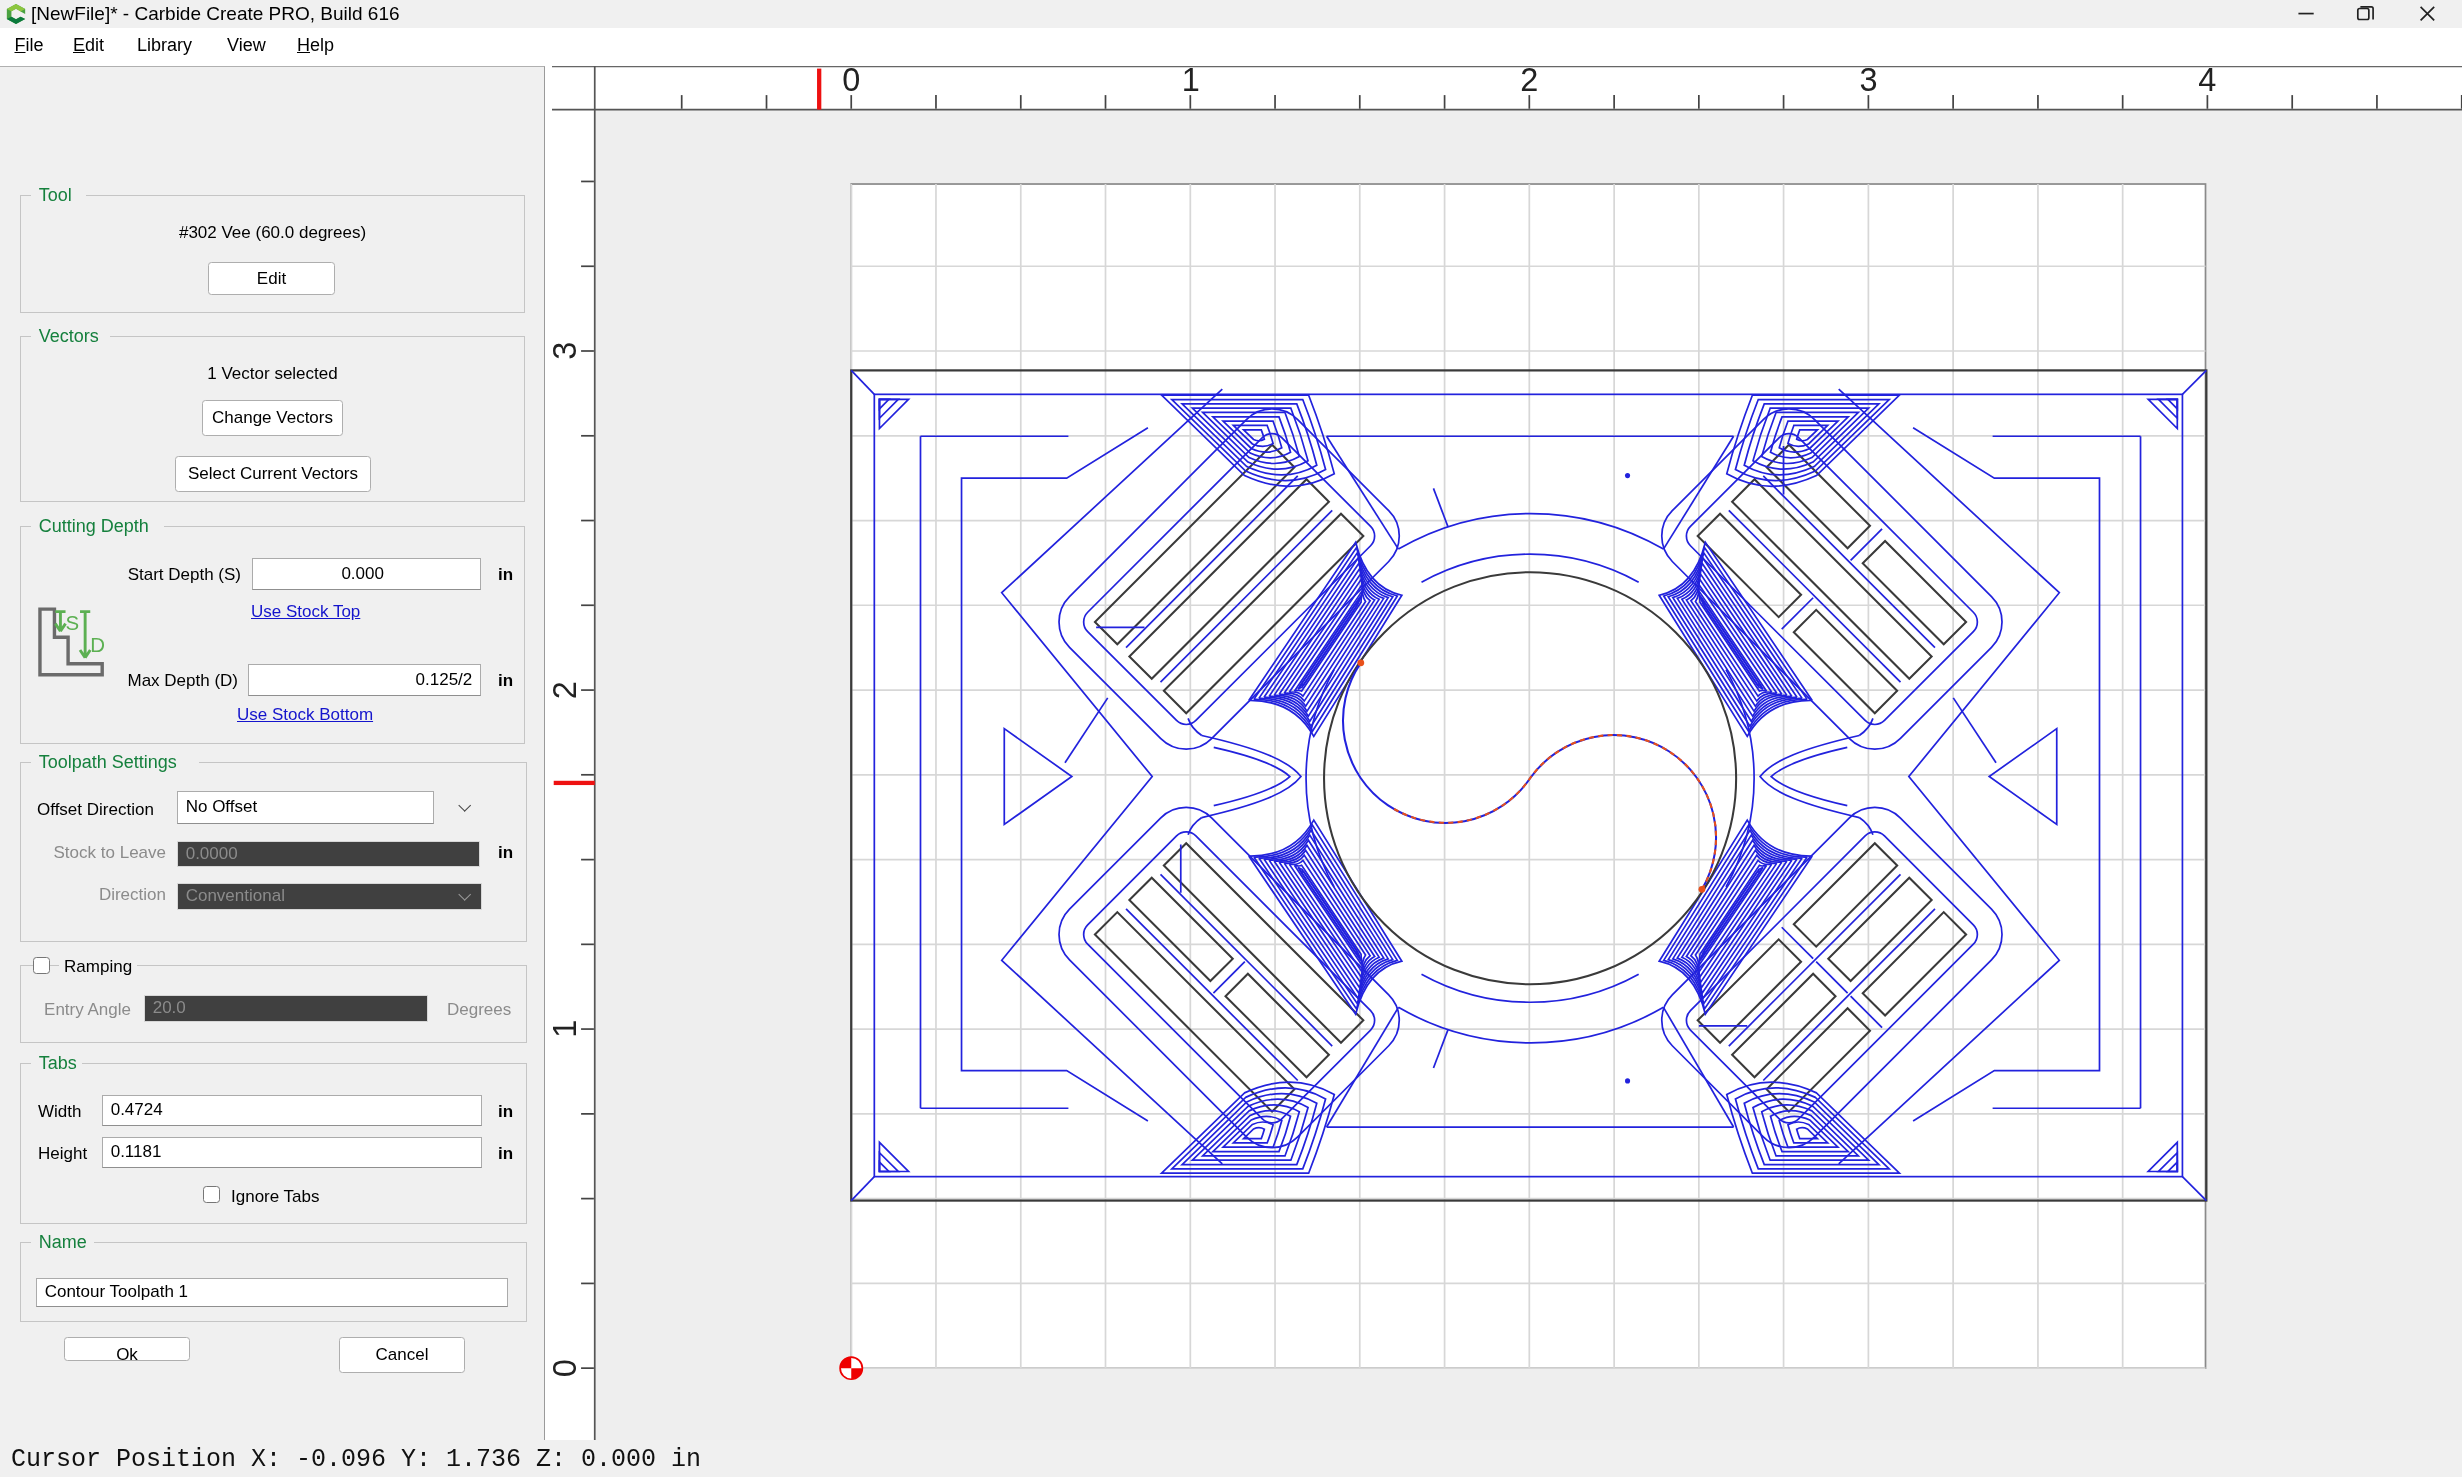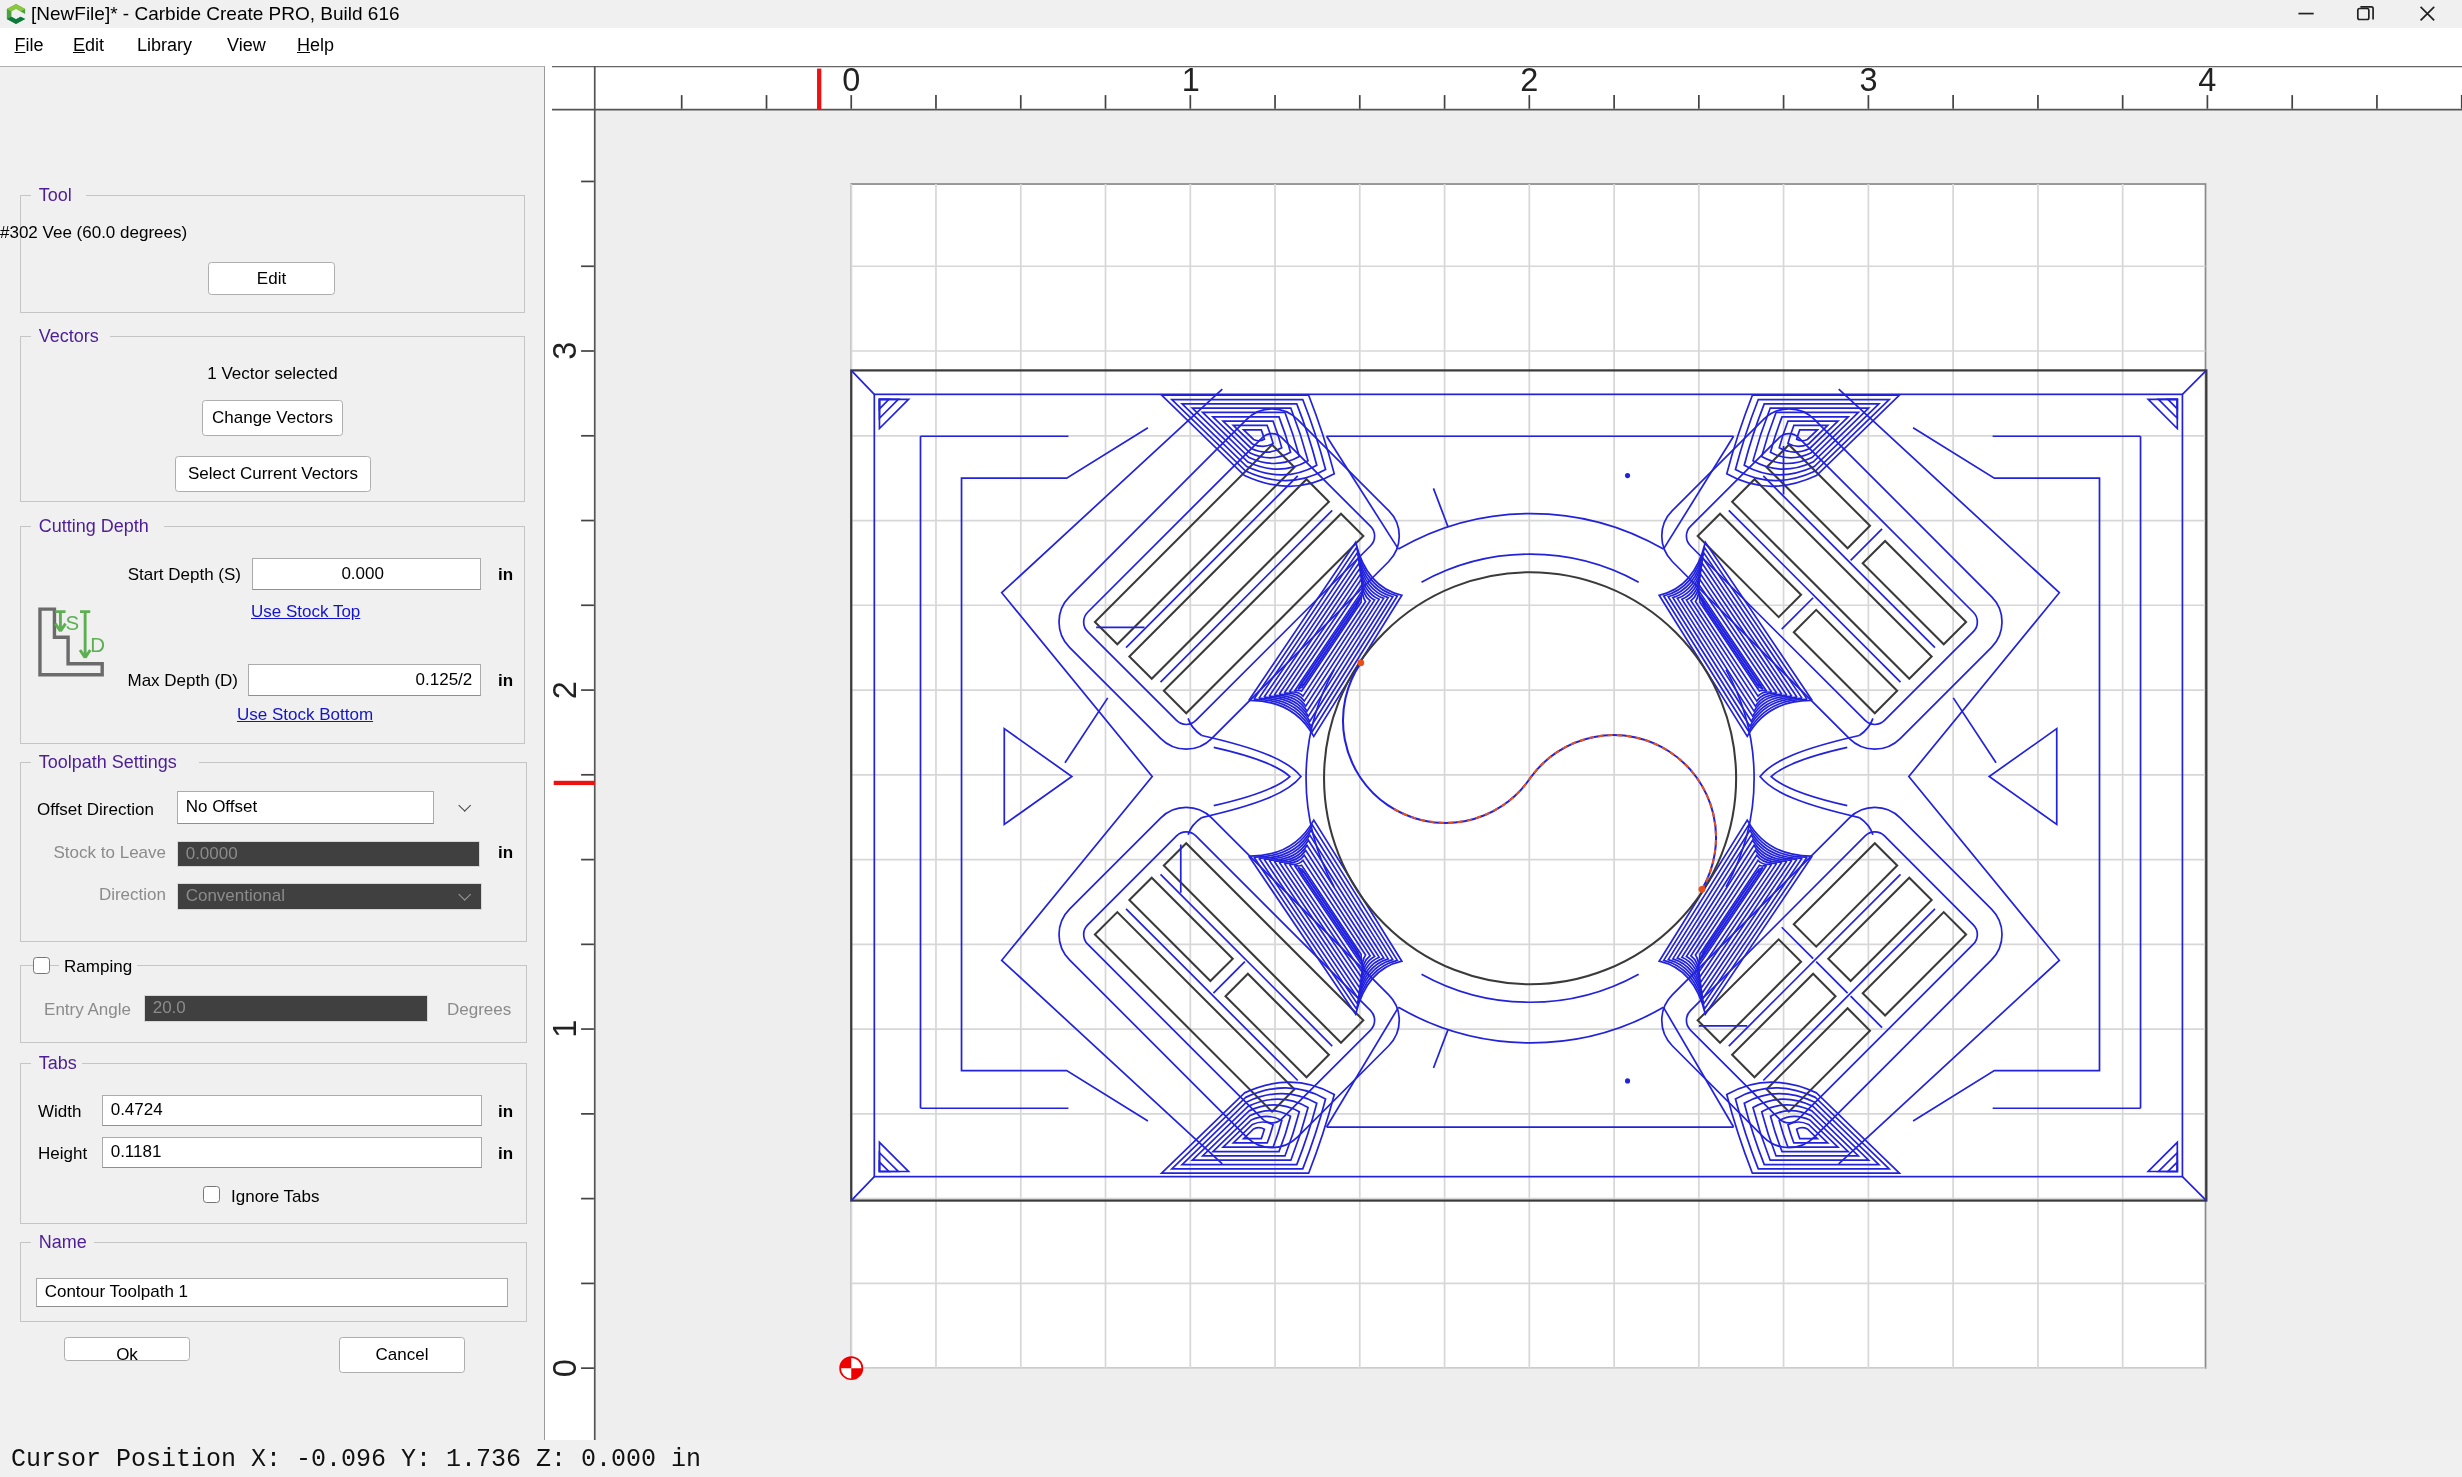--- a/index.html
+++ b/index.html
@@ -2,21 +2,21 @@
 <html style="font-size:13.7px"><head><meta charset="utf-8"><style>
 * {margin:0;padding:0;box-sizing:border-box}
 html,body {width:2462px;height:1477px;background:#ffffff;font-family:"Liberation Sans",sans-serif;overflow:hidden;position:relative}
 #titlebar {position:absolute;left:0;top:0;width:2462px;height:28px;background:#f0f0f0;}
 #title {position:absolute;left:31px;top:3.4px;font-size:19px;color:#000}
 #menubar {position:absolute;left:0;top:28px;width:2462px;height:38px;background:#fff}
 .mi {position:absolute;top:6.8px;font-size:18px;color:#000}
 #panel {position:absolute;left:0;top:66px;width:545px;height:1374px;background:#f0f0f0;border-top:0.9px solid #b0b0b0;border-right:1.7px solid #9a9a9a}
 #heading {position:absolute;left:0;top:24px;width:545px;text-align:center;font-size:49px;font-weight:bold;color:#000}
 .gb {position:absolute;border:0.9px solid #c5c5c5}
-.gbl {position:absolute;top:-11px;background:#f0f0f0;padding:0 7.7px;font-size:18px;color:#4c1d95;text-align:left}
+.gbl {position:absolute;top:-11px;background:#f0f0f0;padding:0 7.7px;font-size:18px;color:#15803d;text-align:left}
 .lbl {position:absolute;font-size:17px;color:#000;white-space:nowrap}
 .lblr {position:absolute;font-size:17px;color:#000;white-space:nowrap;text-align:right}
 .dis {color:#8b8b8b !important}
 .btn {position:absolute;background:#fff;border:0.9px solid #aeaeae;border-radius:3.4px;font-size:17px;color:#000;text-align:center}
 .inp {position:absolute;background:#fff;border:0.9px solid #ababab;border-bottom:1.7px solid #8f8f8f;font-size:17px;color:#000;white-space:nowrap;overflow:hidden}
 .inpd {position:absolute;background:#404040;border:0.9px solid #d7d7d7;font-size:17px;color:#8b8b8b;white-space:nowrap;overflow:hidden}
 .lnk {position:absolute;font-size:17px;color:#1414cc;text-decoration:underline;white-space:nowrap}
 .cb {position:absolute;width:17px;height:17px;background:#fff;border:1.7px solid #767676;border-radius:3.4px}
 .chev {position:absolute;width:9.4px;height:9.4px;border-right:1.7px solid #444;border-bottom:1.7px solid #444;transform:rotate(45deg)}
 .inbold {position:absolute;font-size:17px;font-weight:bold;color:#000}
@@ -41,21 +41,21 @@
  <span class="mi" style="left:14.5px"><u>F</u>ile</span>
  <span class="mi" style="left:73px"><u>E</u>dit</span>
  <span class="mi" style="left:137px">Library</span>
  <span class="mi" style="left:227px">View</span>
  <span class="mi" style="left:297px"><u>H</u>elp</span>
 </div>
 <div id="panel">
  <div class="gb" style="left:19.7px;top:128px;width:505px;height:118px">
       <span class="gbl" style="left:10.3px;width:55px">Tool</span>
     </div>
- <div class="lbl" style="left:0;top:156px;width:545px;">#302 Vee (60.0 degrees)</div>
+ <div class="lbl" style="left:0;top:156px;width:545px;text-align:center">#302 Vee (60.0 degrees)</div>
  <div class="btn" style="left:208px;top:195px;width:127px;height:32.5px;line-height:31px">Edit</div>
 
  <div class="gb" style="left:19.7px;top:269px;width:505px;height:166px">
       <span class="gbl" style="left:10.3px;width:79px">Vectors</span>
     </div>
  <div class="lbl" style="left:0;top:297px;width:545px;text-align:center">1 Vector selected</div>
  <div class="btn" style="left:202px;top:333px;width:141px;height:36px;line-height:34px">Change Vectors</div>
  <div class="btn" style="left:175px;top:389px;width:196px;height:36px;line-height:34px">Select Current Vectors</div>
 
  <div class="gb" style="left:19.7px;top:459px;width:505px;height:218px">

